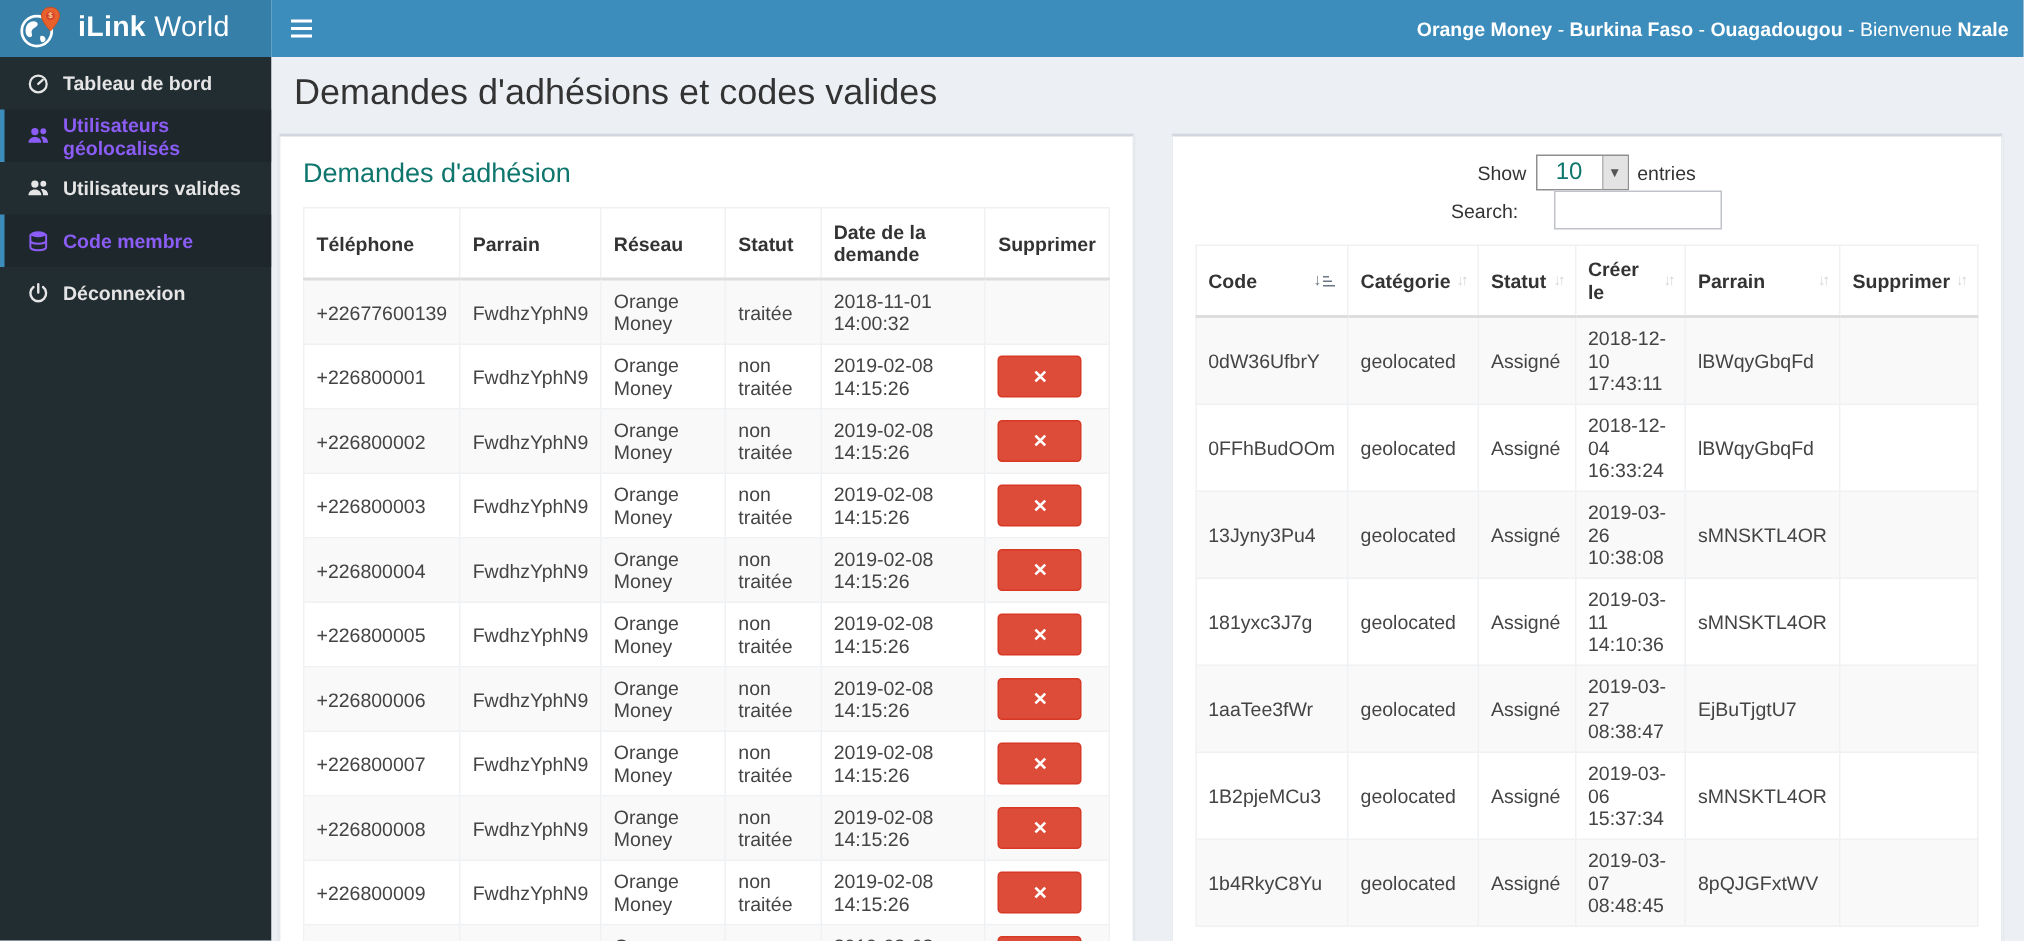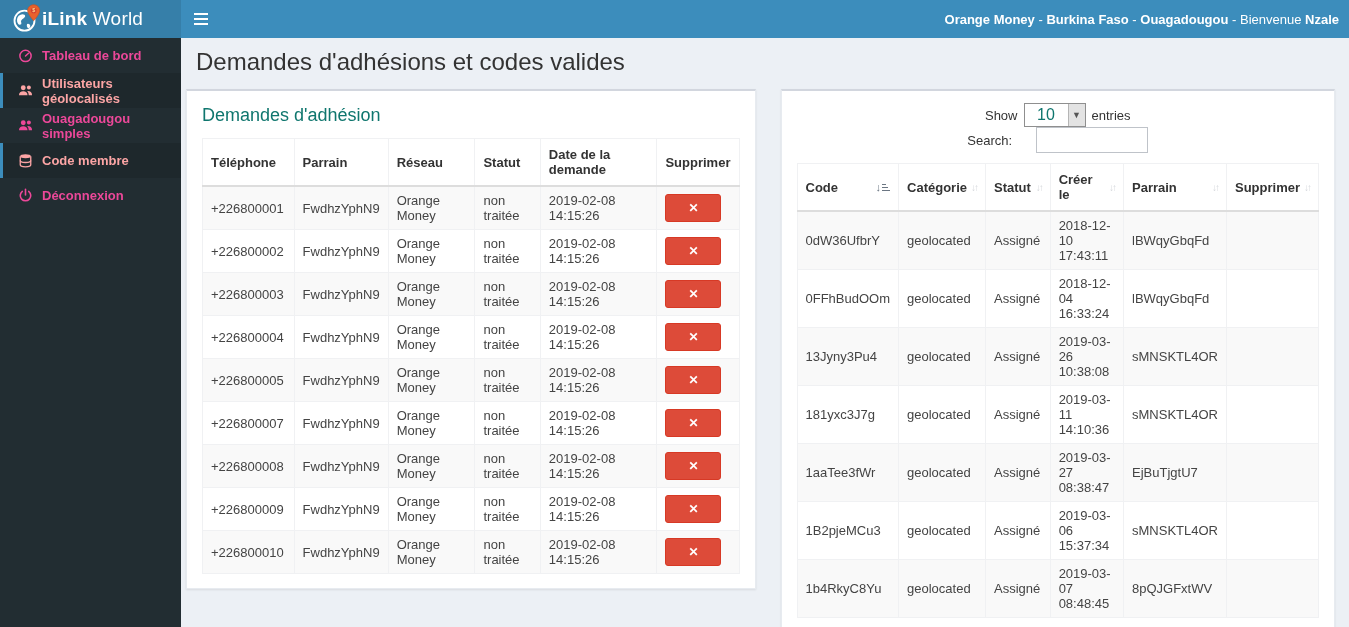--- a/index.html
+++ b/index.html
@@ -3,38 +3,38 @@
 <meta charset="utf-8">
 <style>
   * { margin:0; padding:0; box-sizing:border-box; }
   html,body { width:1349px; height:627px; overflow:hidden;
     font-family:"Liberation Sans","DejaVu Sans",sans-serif; background:#ecf0f5; }
 
   
   .topbar { position:absolute; top:0; left:0; width:1349px; height:38px; z-index:5; }
   .brand { position:absolute; left:0; top:0; width:181px; height:38px; background:#367fa9;
     display:flex; align-items:center; padding-left:12px; color:#fff; }
-  .brand-text { font-size:19px; letter-spacing:.2px; }
+  .brand-text { font-size:19px; margin-left:10px; letter-spacing:.2px; }
   .brand-text b { font-weight:700; }
   .navbar { position:absolute; left:181px; top:0; right:0; height:38px; background:#3c8dbc;
     display:flex; align-items:center; }
   .menu-toggle { width:40px; height:38px; display:flex; flex-direction:column; justify-content:center;
     align-items:center; gap:3px; cursor:pointer; }
   .menu-toggle i { display:block; width:14px; height:2px; background:#fff; }
   .nav-right { position:absolute; right:10px; top:0; height:38px; display:flex; align-items:center;
     color:#fff; font-size:13px; white-space:pre; }
   .nav-right b { font-weight:700; }
 
   
   .sidebar { position:absolute; top:38px; left:0; width:181px; height:589px; background:#222d32; }
   .side-item { height:35px; display:flex; align-items:center; padding-left:14px; cursor:pointer;
-    color:#ec4899; font-size:13px; font-weight:700; border-left:3px solid transparent; }
+    color:#e5e5e5; font-size:13px; font-weight:700; border-left:3px solid transparent; }
   .side-item .icn { width:16px; height:16px; margin-right:9px; flex:0 0 16px; display:flex;
     align-items:center; justify-content:center; }
-  .side-item.active { background:#1e282c; color:#fca5a5; border-left-color:#3c8dbc; }
+  .side-item.active { background:#1e282c; color:#8b5cf6; border-left-color:#3c8dbc; }
   .side-item svg { width:15px; height:15px; }
 
   
   .content { position:absolute; top:38px; left:181px; width:1168px; height:589px;
     background:#ecf0f5; padding:8px 14px 0 5px; }
   h1.page-title { font-size:24px; font-weight:400; color:#333; margin:2px 0 13px 10px; }
   .cols { display:flex; align-items:flex-start; gap:25px; }
 
   .panel { background:#fff; border:1px solid #e7ebf0; border-top:2px solid #d2d6de;
     box-shadow:0 1px 2px rgba(0,0,0,.09); padding:10px 15px 14px 15px; }
@@ -127,21 +127,21 @@
   </div>
   <div class="side-item">
     <span class="icn">
       <svg viewBox="0 0 16 16" fill="currentColor">
           <circle cx="5.6" cy="5" r="2.6"></circle>
           <path d="M1 13c0-2.6 2-4.2 4.6-4.2S10.2 10.4 10.2 13z"></path>
           <circle cx="11.6" cy="4.8" r="2.1"></circle>
           <path d="M10.6 8.6c2.4 0 4.4 1.5 4.4 4.4h-3.6c0-1.8-.6-3.2-1.6-4.1z"></path>
         </svg>
     </span>
-    <span>Ouagadougou simples</span>
+    <span>Utilisateurs valides</span>
   </div>
   <div class="side-item active">
     <span class="icn">
       <svg viewBox="0 0 16 16">
           <ellipse cx="8" cy="3.4" rx="5.6" ry="2.1" fill="currentColor"></ellipse>
           <path d="M2.4 3.4v9.2c0 1.2 2.5 2.1 5.6 2.1s5.6-.9 5.6-2.1V3.4" fill="none" stroke="currentColor" stroke-width="1.4"></path>
           <path d="M2.4 8c0 1.2 2.5 2.1 5.6 2.1S13.6 9.2 13.6 8" fill="none" stroke="currentColor" stroke-width="1.4"></path>
         </svg>
     </span>
     <span>Code membre</span>
@@ -169,20 +169,30 @@
           <tr>
             <th style="width:92px">Téléphone</th>
             <th style="width:86px">Parrain</th>
             <th style="width:92px">Réseau</th>
             <th style="width:68px">Statut</th>
             <th style="width:126px">Date de la demande</th>
             <th style="width:74px">Supprimer</th>
           </tr>
         </thead>
         <tbody>
+  <tr>
+    <td>+22677600139</td>
+    <td>FwdhzYphN9</td>
+    <td>Orange Money</td>
+    <td>traitée</td>
+    <td>2018-11-01 14:00:32</td>
+    <td>
+      
+    </td>
+  </tr>
 
   <tr>
     <td>+226800001</td>
     <td>FwdhzYphN9</td>
     <td>Orange Money</td>
     <td>non traitée</td>
     <td>2019-02-08 14:15:26</td>
     <td>
       <button class="btn-delete">✕</button>
     </td>
@@ -225,20 +235,30 @@
     <td>+226800005</td>
     <td>FwdhzYphN9</td>
     <td>Orange Money</td>
     <td>non traitée</td>
     <td>2019-02-08 14:15:26</td>
     <td>
       <button class="btn-delete">✕</button>
     </td>
   </tr>
 
+  <tr>
+    <td>+226800006</td>
+    <td>FwdhzYphN9</td>
+    <td>Orange Money</td>
+    <td>non traitée</td>
+    <td>2019-02-08 14:15:26</td>
+    <td>
+      <button class="btn-delete">✕</button>
+    </td>
+  </tr>
 
   <tr>
     <td>+226800007</td>
     <td>FwdhzYphN9</td>
     <td>Orange Money</td>
     <td>non traitée</td>
     <td>2019-02-08 14:15:26</td>
     <td>
       <button class="btn-delete">✕</button>
     </td>

